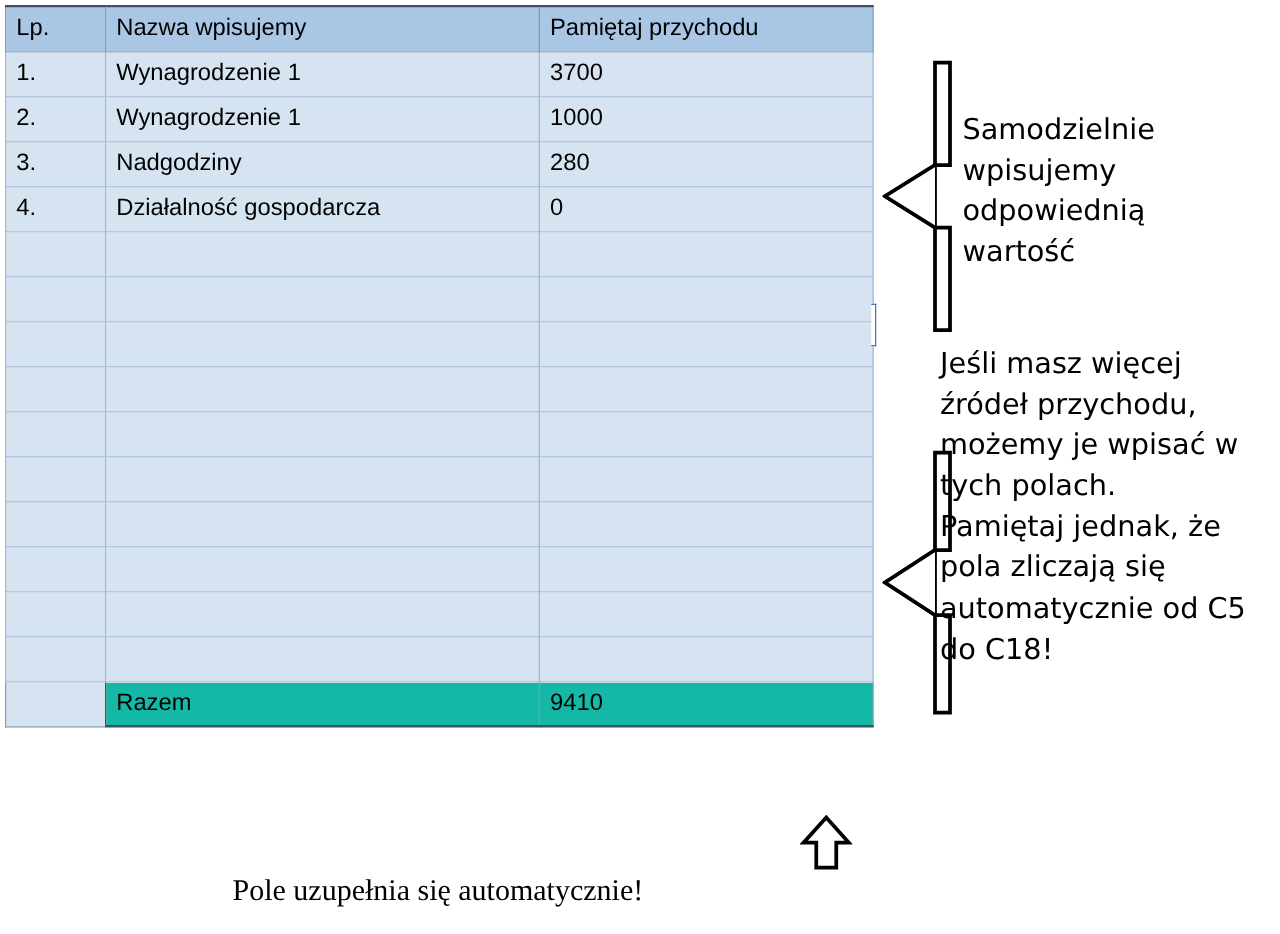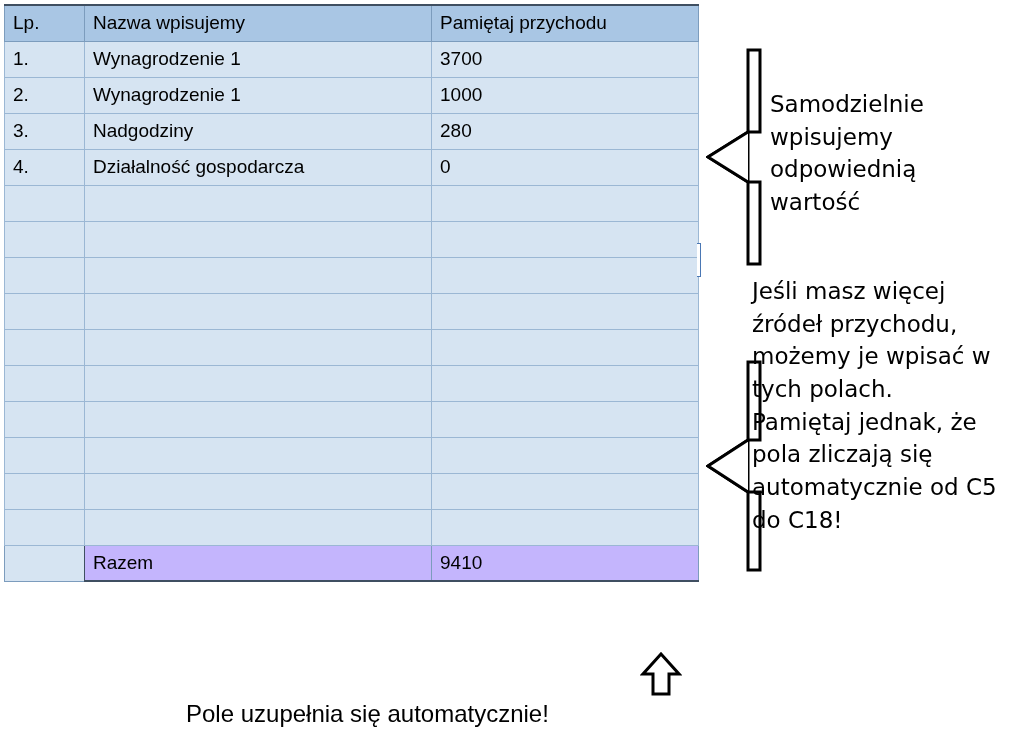--- a/index.html
+++ b/index.html
@@ -51,21 +51,21 @@
   #sheet td.name     { text-align: left; }
   #sheet td.val      { text-align: left; }
 
   #sheet tr.data-row td.lp,
   #sheet tr.data-row td.name,
   #sheet tr.data-row td.val { background: #d6e4f2; }
 
   #sheet tr.empty-row td.lp { background: #d6e4f2; }
 
   #sheet tr.total-row td {
-    background: #c4b5fd;
+    background: #14b8a6;
     border-color: #7c9cbd;
   }
   #sheet tr.total-row td.lp {
     background: #d6e4f2;
     border-right: 1px solid #3f4f61;
   }
   #sheet tr.total-row td.name,
   #sheet tr.total-row td.val {
     border-top: 1px solid #3f4f61;
     border-bottom: 2px solid #3f4f61;
@@ -93,21 +93,21 @@
     font-family: "DejaVu Sans", sans-serif;
   }
   #annot-top  { left: 770px; top: 64px;  width: 240px; margin-top: 24px; }
   #annot-side { left: 752px; top: 275px; width: 245px; }
   #annot-bottom {
     position: absolute;
     left: 186px;
     top: 700px;
     font-size: 24px;
     color: #000000;
-    font-family: Liberation Sans, sans-serif;
+    font-family: Liberation Serif, serif;
     white-space: nowrap;
   }
 
   .arrow-left {
     position: absolute;
     width: 56px;
   }
   #arrow-top  { left: 706px; top: 48px;  height: 218px; }
   #arrow-side { left: 706px; top: 360px; height: 212px; }
 

